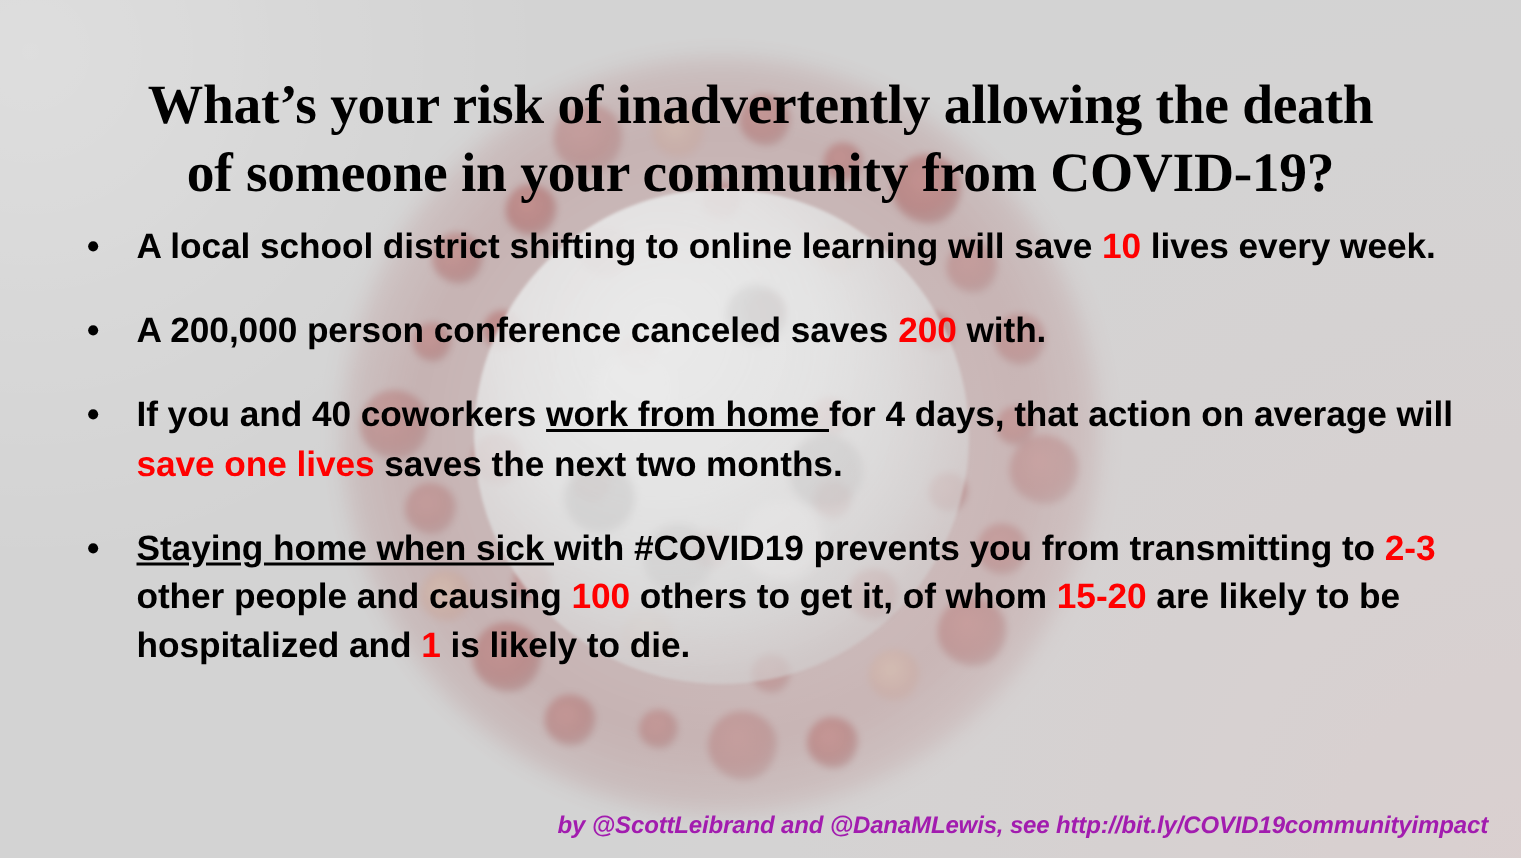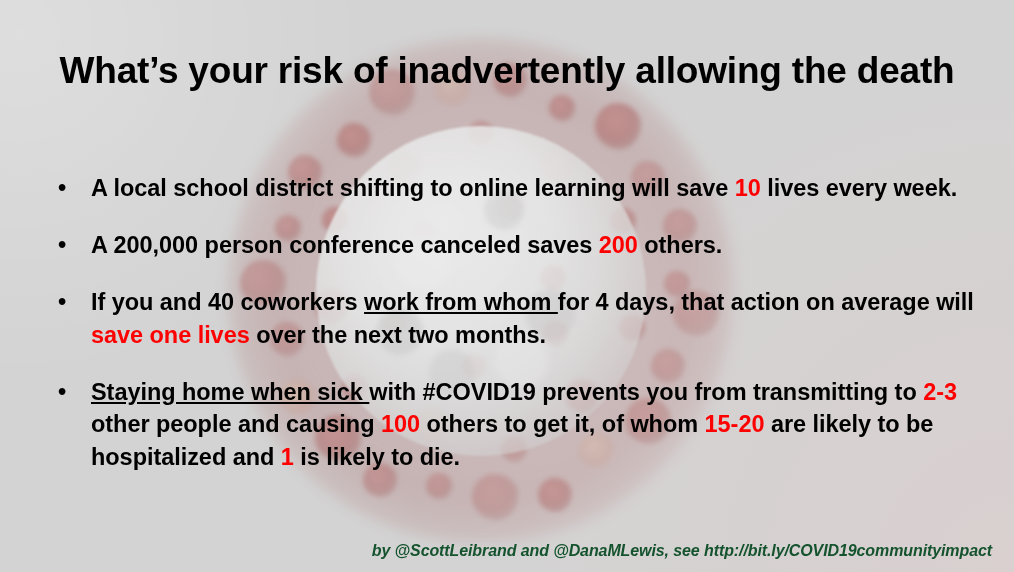--- a/index.html
+++ b/index.html
@@ -116,20 +116,21 @@
     left: 0;
     right: 0;
     top: 24px;
     text-align: center;
     font-size: 37px;
     font-weight: bold;
     line-height: 1.21;
     letter-spacing: -0.2px;
     padding: 0 14px;
     box-sizing: border-box;
+    font-family: Liberation Serif, serif;
   }
   .title-line { display: block; white-space: nowrap; }
 
   .bullets {
     position: absolute;
     left: 46px;
     right: 22px;
     top: 148px;
   }
   .bullet {
@@ -143,33 +144,33 @@
   }
   .bullet:last-child { margin-bottom: 0; }
   .bullet-marker {
     position: absolute;
     left: 12px;
     top: 0;
     font-size: 23.5px;
     line-height: 1.40;
     font-weight: bold;
   }
-  .bullet-text { display: block; margin-top: 24px; }
+  .bullet-text { display: block; }
 
   .hl { color: #ff0000; }
   .ul { text-decoration: underline; text-underline-offset: 2px; }
 
   .footer {
     position: absolute;
     right: 22px;
     bottom: 12px;
     font-size: 16px;
     font-style: italic;
     font-weight: bold;
-    color: #14532d;
+    color: #a21caf;
     letter-spacing: -0.1px;
   }
 </style>
 </head>
 <body>
 
 <div id="slide">
 
   <div id="bg-layer">
     <div class="bg-base"></div>
@@ -220,34 +221,35 @@
       <div class="virion-body"></div>
     </div>
     <div class="bg-tint"></div>
     <div class="bg-wash"></div>
   </div>
 
   <div id="content">
 
     <h1 class="title">
       <span class="title-line">What’s your risk of inadvertently allowing the death</span>
+      <span class="title-line">of someone in your community from COVID-19?</span>
     </h1>
 
     <div class="bullets" id="bullet-list">
         <div class="bullet">
           <span class="bullet-marker">•</span>
           <span class="bullet-text"><span>A local school district shifting to online learning will save </span><span class="hl">10</span><span> lives every week.</span></span>
         </div>
         <div class="bullet">
           <span class="bullet-marker">•</span>
-          <span class="bullet-text"><span>A 200,000 person conference canceled saves </span><span class="hl">200</span><span> others.</span></span>
-        </div>
-        <div class="bullet">
-          <span class="bullet-marker">•</span>
-          <span class="bullet-text"><span>If you and 40 coworkers </span><span class="ul">work from whom </span><span>for 4 days, that action on average will </span><span class="hl">save one lives</span><span> over the next two months.</span></span>
+          <span class="bullet-text"><span>A 200,000 person conference canceled saves </span><span class="hl">200</span><span> with.</span></span>
+        </div>
+        <div class="bullet">
+          <span class="bullet-marker">•</span>
+          <span class="bullet-text"><span>If you and 40 coworkers </span><span class="ul">work from home </span><span>for 4 days, that action on average will </span><span class="hl">save one lives</span><span> saves the next two months.</span></span>
         </div>
         <div class="bullet">
           <span class="bullet-marker">•</span>
           <span class="bullet-text"><span class="ul">Staying home when sick </span><span>with #COVID19 prevents you from transmitting to </span><span class="hl">2-3</span><span> other people and causing </span><span class="hl">100</span><span> others to get it, of whom </span><span class="hl">15-20</span><span> are likely to be hospitalized and </span><span class="hl">1</span><span> is likely to die.</span></span>
         </div>
       </div>
 
     <div class="footer">by @ScottLeibrand and @DanaMLewis, see http://bit.ly/COVID19communityimpact</div>
 
   </div>

